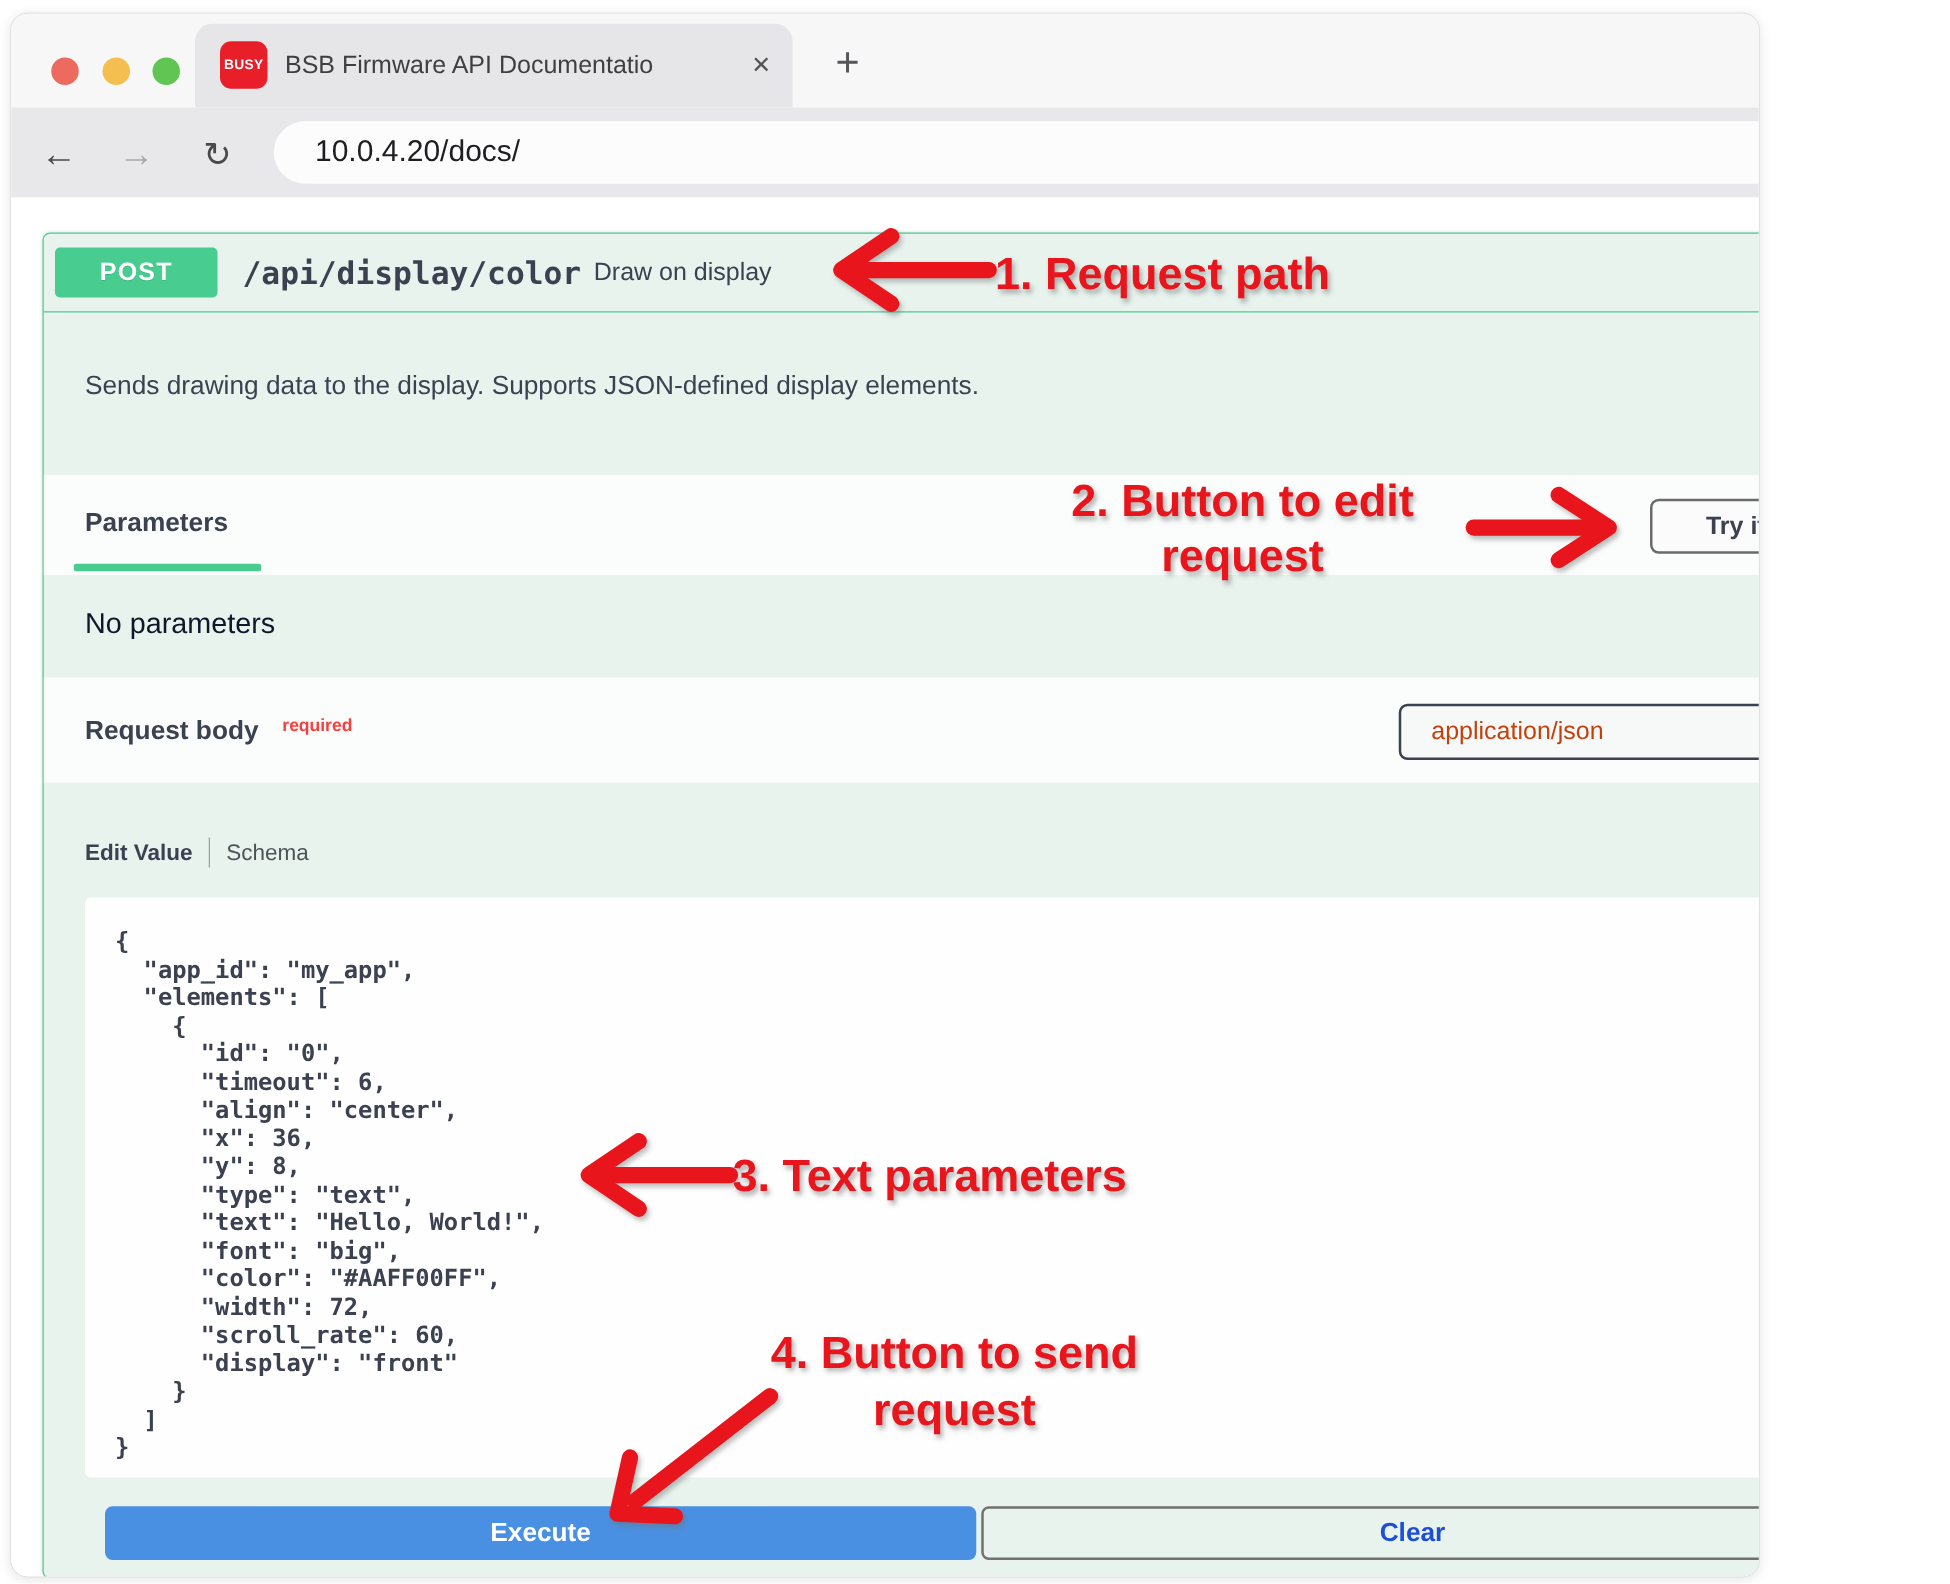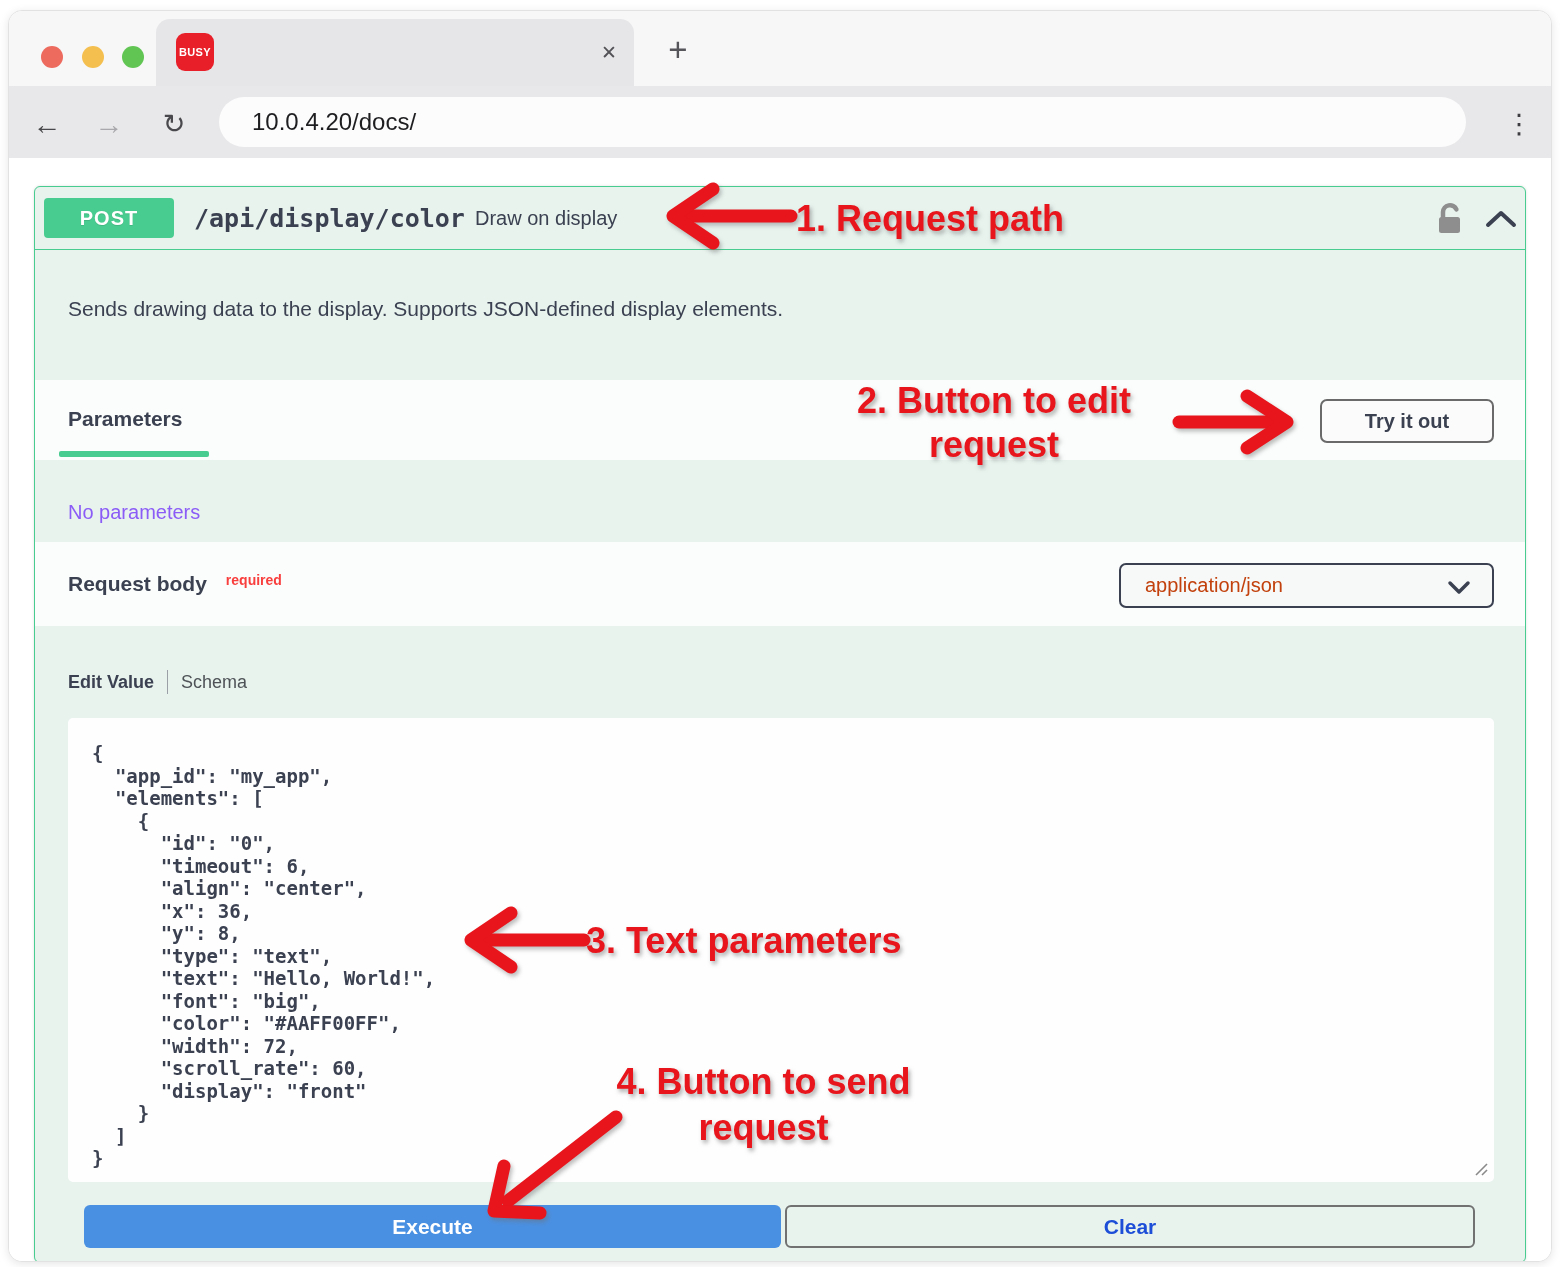--- a/index.html
+++ b/index.html
@@ -2,21 +2,21 @@
 <html><head>
 <meta charset="utf-8">
 <style>
   * { margin:0; padding:0; box-sizing:border-box; }
   html,body { background:#ffffff; }
   body { font-family:"Liberation Sans", sans-serif; }
   .screen { position:relative; width:1560px; height:1267px; background:#fff; overflow:hidden; }
   .abs { position:absolute; }
 
   
-  .window { position:absolute; left:8px; top:10px; width:1544px; height:1252px;
+  .window { position:absolute; left:8px; top:10px; width:1400px; height:1252px;
             border-radius:14px; background:#fff; border:1px solid #e2e2e2;
             box-shadow:0 2px 10px rgba(0,0,0,.10); overflow:hidden; }
   .tabstrip { position:absolute; left:0; top:0; width:100%; height:75px; background:#f7f7f8; }
   .light { position:absolute; top:35px; width:22px; height:22px; border-radius:50%; }
   .tab { position:absolute; left:147px; top:8px; width:478px; height:67px;
          background:#e6e6e8; border-radius:14px 14px 0 0; }
   .favicon { position:absolute; left:20px; top:14px; width:38px; height:38px; border-radius:9px;
              background:#e81f28; color:#fff; font-weight:bold; font-size:11px; letter-spacing:.3px;
              display:flex; align-items:center; justify-content:center; }
   .tab-title { position:absolute; left:72px; top:22px; width:362px; height:26px; overflow:hidden;
@@ -51,21 +51,21 @@
   .desc { position:absolute; left:33px; top:110px; font-size:21px; color:#3b4151; }
   .sec-header { position:absolute; left:0; width:100%; background:rgba(255,255,255,.78);text-align:right; }
   .params-header { top:193px; height:80px; }
   .params-title { position:absolute; left:33px; top:27px; font-size:21px; font-weight:bold; color:#3b4151; }
   .params-underline { position:absolute; left:24px; top:71px; width:150px; height:6px;
                       background:#49cc90; border-radius:2px; }
   .tryout { position:absolute; left:1285px; top:212px; width:174px; height:44px;
             background:#fafbfa; border:2px solid #6a6a6a; border-radius:7px;
             font-family:"Liberation Sans", sans-serif;
             font-size:20px; font-weight:bold; color:#3b4151; cursor:pointer; }
-  .noparams { position:absolute; left:33px; top:314px; font-size:20px; color:#8b5cf6; }
+  .noparams { position:absolute; left:33px; top:298px; font-size:23px; color:#0f172a; }
   .body-header { top:355px; height:84px; }
   .body-title { position:absolute; left:33px; top:30px; font-size:21px; font-weight:bold; color:#3b4151; }
   .required { color:#f93e3e; font-size:14px; font-weight:bold; vertical-align:6px; margin-left:7px;padding-left:12px; }
   .ctype { position:absolute; left:1084px; top:21px; width:375px; height:45px; background:#f7f8f8;
            border:2px solid #3b4151; border-radius:7px; font-size:20px; font-weight:normal; color:#c2410c;
            display:flex; align-items:center; padding-left:24px; cursor:pointer; }
   .ctype svg { position:absolute; right:20px; top:14px; }
   .val-tabs { position:absolute; left:33px; top:483px; display:flex; align-items:center; font-size:18px; }
   .val-tab-edit { font-weight:bold; color:#3b4151; cursor:pointer; }
   .val-divider { width:1px; height:24px; background:#9aa0a6; margin:0 13px; }
@@ -97,20 +97,21 @@
 <div class="screen">
   <div class="window">
 
     <div class="tabstrip">
       <div class="light" style="left:32px; background:#ed6a5e;"></div>
       <div class="light" style="left:73px; background:#f4bf4f;"></div>
       <div class="light" style="left:113px; background:#61c554;"></div>
 
       <div class="tab">
         <div class="favicon">BUSY</div>
+        <div class="tab-title">BSB Firmware API Documentatio</div>
         <div class="tab-close">✕</div>
       </div>
       <div class="newtab">+</div>
     </div>
 
     <div class="toolbar">
       <div class="navbtn" style="left:18px;">←</div>
       <div class="navbtn" style="left:80px; color:#a9a9ad;">→</div>
       <div class="navbtn" style="left:145px; font-size:27px;">↻</div>
       <div class="urlbar">10.0.4.20/docs/</div>

